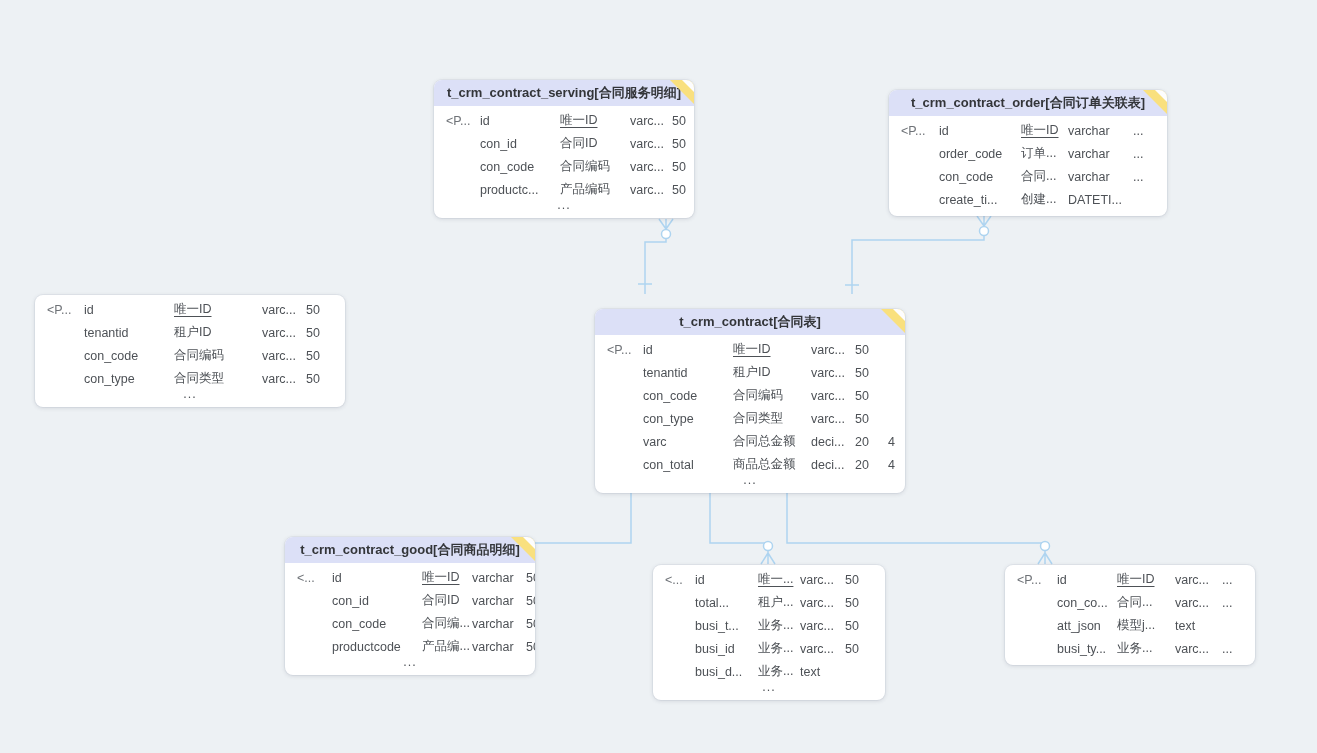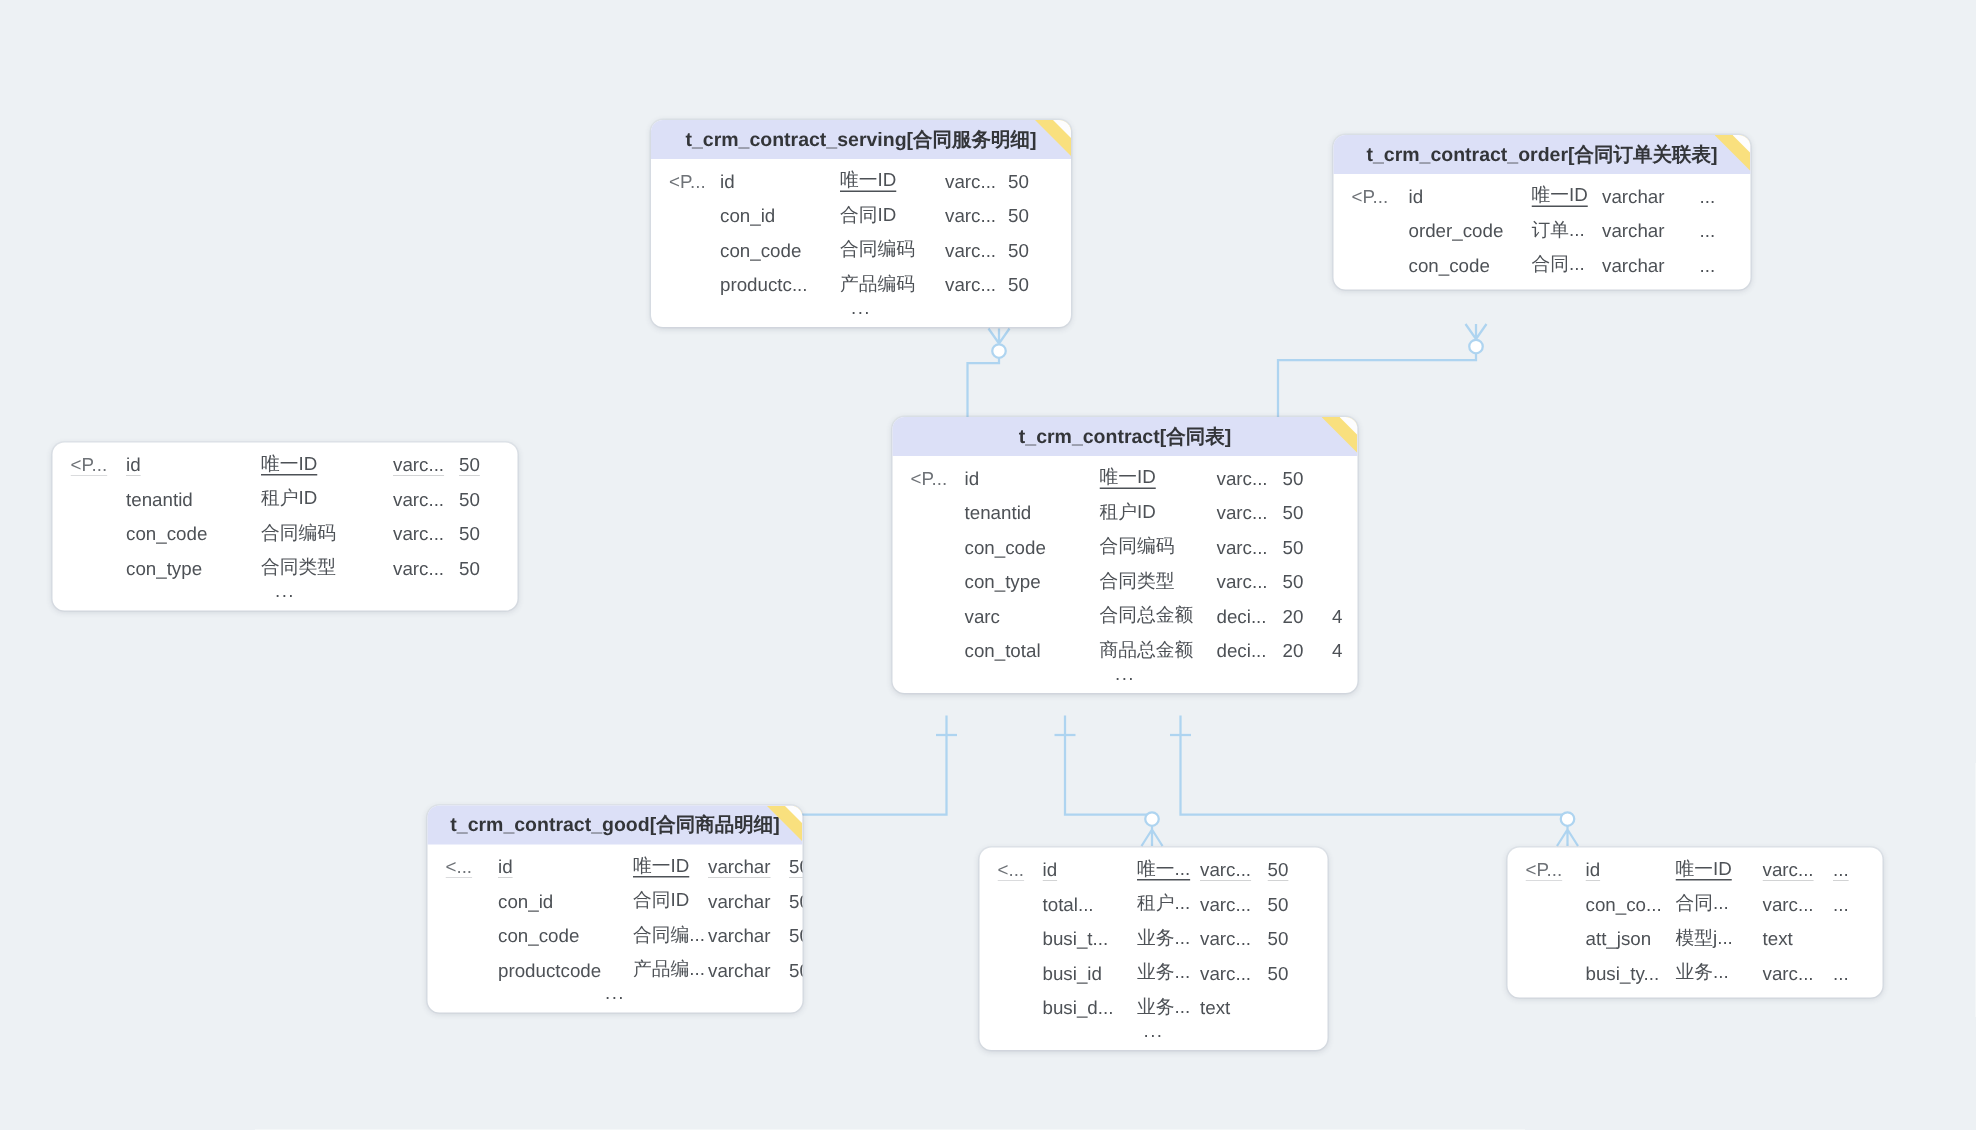--- a/index.html
+++ b/index.html
@@ -93,21 +93,21 @@
     </g>
 
     <g>
       <path d="M787,477 L787,543 L1045,543"></path>
       <path d="M780,490 L794,490"></path>
       <circle cx="1045" cy="546" r="4.5"></circle>
       <path d="M1045,550.5 L1045,553 M1038,564 L1045,553 M1045,564 L1045,553 M1052,564 L1045,553"></path>
     </g>
   </svg>
 
-  <div class="card" style="left:434px;top:80px;width:280px;--cols:34px 80px 70px 42px 1fr">
+  <div class="card" style="left:434px;top:80px;width:260px;--cols:34px 80px 70px 42px 1fr">
     <div class="hdr">
       <span class="title-text">t_crm_contract_serving[合同服务明细]</span>
       <span class="fold">
           <i class="back"></i>
           <i class="flap"></i>
         </span>
     </div>
     <div class="tbody">
         <div class="trow pk-row">
           <span class="cell c0">&lt;P...</span>
@@ -164,20 +164,27 @@
           <span class="cell c3">varchar</span>
           <span class="cell c4">...</span>
         </div>
         <div class="trow">
           <span class="cell c0"></span>
           <span class="cell c1">con_code</span>
           <span class="cell c2">合同...</span>
           <span class="cell c3">varchar</span>
           <span class="cell c4">...</span>
         </div>
+        <div class="trow">
+          <span class="cell c0"></span>
+          <span class="cell c1">create_ti...</span>
+          <span class="cell c2">创建...</span>
+          <span class="cell c3">DATETI...</span>
+          <span class="cell c4"></span>
+        </div>
       </div>
   </div>
 
   <div class="card" style="left:35px;top:295px;width:310px;--cols:37px 90px 88px 44px 1fr">
     <div class="tbody">
         <div class="trow pk-row">
           <span class="cell c0">&lt;P...</span>
           <span class="cell c1">id</span>
           <span class="cell c2">唯一ID</span>
           <span class="cell c3">varc...</span>
@@ -201,21 +208,21 @@
           <span class="cell c0"></span>
           <span class="cell c1">con_type</span>
           <span class="cell c2">合同类型</span>
           <span class="cell c3">varc...</span>
           <span class="cell c4">50</span>
         </div>
         <div class="erow">...</div>
       </div>
   </div>
 
-  <div class="card" style="left:595px;top:278px;width:310px;--cols:36px 90px 78px 44px 33px 1fr">
+  <div class="card" style="left:595px;top:309px;width:310px;--cols:36px 90px 78px 44px 33px 1fr">
     <div class="hdr">
       <span class="title-text">t_crm_contract[合同表]</span>
       <span class="fold">
           <i class="back"></i>
           <i class="flap"></i>
         </span>
     </div>
     <div class="tbody">
         <div class="trow pk-row">
           <span class="cell c0">&lt;P...</span>

